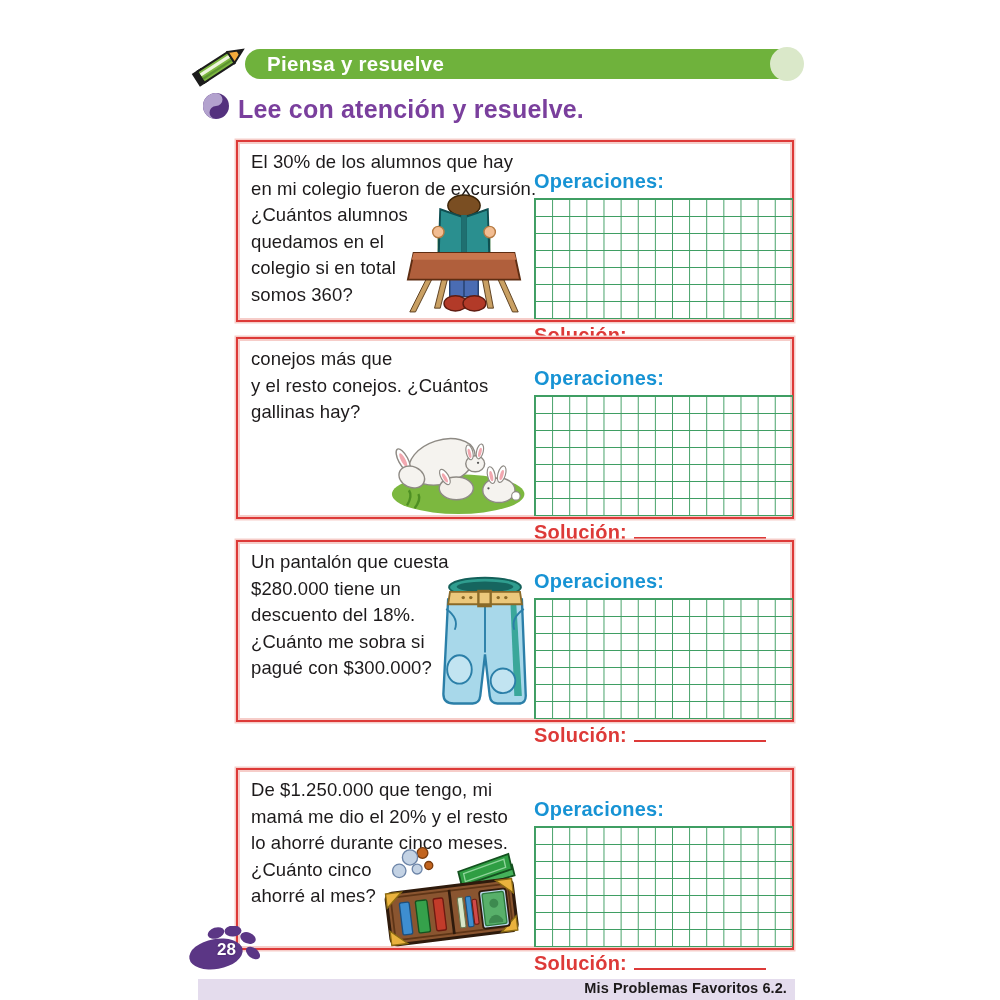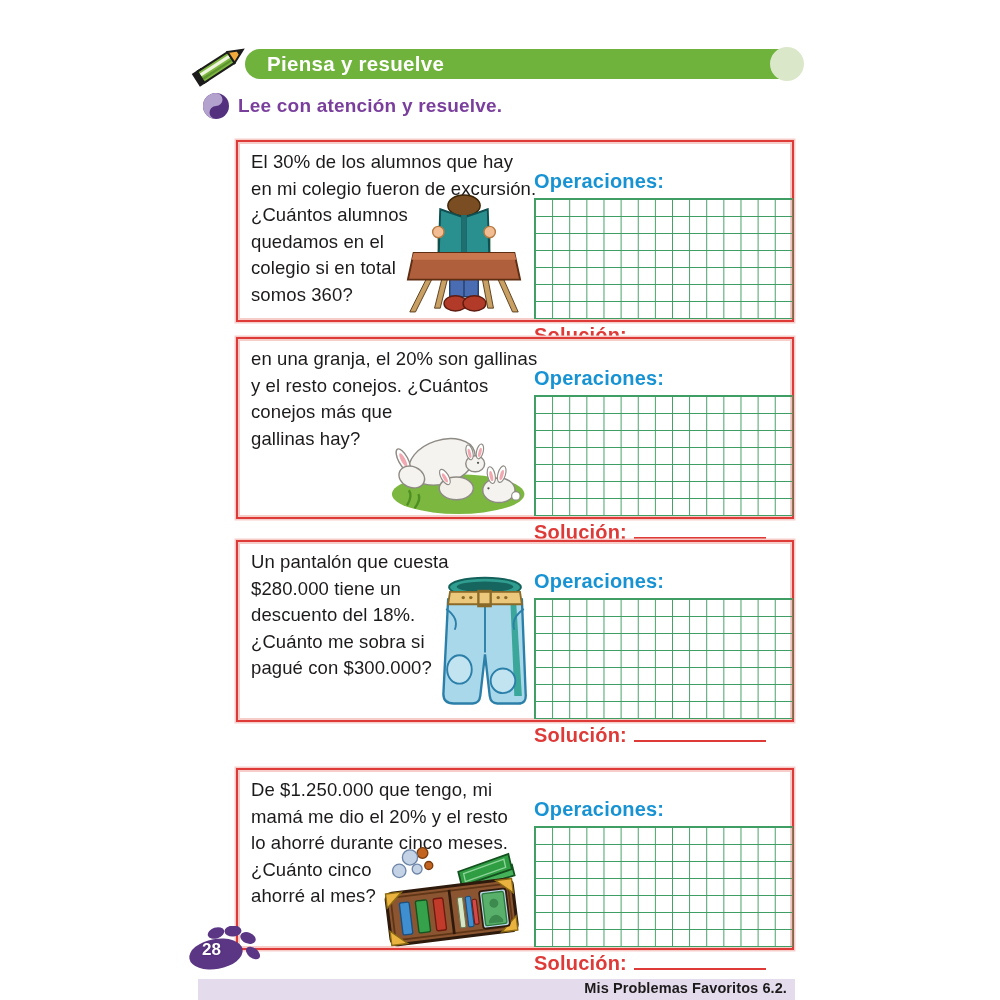--- a/index.html
+++ b/index.html
@@ -33,21 +33,21 @@
   }
   .end-dot{
     position:absolute;top:-2px;right:-4px;width:34px;height:34px;
     border-radius:50%;background:#dae8c9;
   }
 
   
   .instruction-bullet{position:absolute;left:202px;top:92px;width:28px;height:28px;}
   .instruction-text{
     position:absolute;left:238px;top:95px;
-    color:var(--purple);font-size:19px;font-weight:600;letter-spacing:.2px;text-align:right;
+    color:var(--purple);font-size:25px;font-weight:600;letter-spacing:.2px;text-align:right;
   }
 
   
   .problem{
     position:absolute;left:236px;width:554px;height:178px;
     border:2.5px solid var(--accent-red);
     box-shadow:0 0 0 1.5px #f6cdc9, inset 0 0 0 2px #f6cdc9;
     background:#ffffff;
   }
   .p1{top:140px}.p2{top:337px}.p3{top:540px}.p4{top:768px}
@@ -88,21 +88,21 @@
     position:absolute;left:198px;top:939px;width:597px;height:24px;
     background:var(--footer-lavender);
     margin-top:40px;
   }
   .footer-title{
     position:absolute;right:8px;top:0;line-height:19px;
     font-size:14.5px;font-weight:700;color:var(--text-black);letter-spacing:.1px;
   }
   .paw-icon{position:absolute;left:186px;top:926px;width:80px;height:48px;}
   .page-number{
-    position:absolute;left:202px;top:940px;width:34px;text-align:left;
+    position:absolute;left:202px;top:940px;width:34px;text-align:right;
     color:#ffffff;font-size:17px;font-weight:700;
     text-shadow:0 0 2px #3c1f5e;
   }
 </style>
 </head>
 <body>
 
 <div class="page">
 
   <svg class="pencil-icon" viewBox="0 0 60 52">
@@ -159,23 +159,22 @@
       <div class="ops-label">Operaciones:</div>
       <div class="grid"></div>
       <div class="sol-row">
         <span class="sol-label">Solución:</span><span class="sol-line"></span>
       </div>
     </div>
   </section>
 
   <section class="problem p2">
     <div class="ptext">
-      <div class="pline">en una granja, el 20% son gallinas</div>
+      <div class="pline">conejos más que</div>
       <div class="pline">y el resto conejos. ¿Cuántos</div>
-      <div class="pline">conejos más que</div>
       <div class="pline">gallinas hay?</div>
     </div>
     <svg class="illus illus-rabbits" viewBox="0 0 150 105">
       <ellipse cx="72" cy="80" rx="70" ry="21" fill="#7cb83f"></ellipse>
       <path d="M18,92 q6,-10 2,-16 M26,95 q7,-9 4,-15" stroke="#4e8f23" stroke-width="2.5" fill="none"></path>
       <ellipse cx="55" cy="46" rx="36" ry="23" fill="#f5f3ef" stroke="#8e8a84" stroke-width="1.5" transform="rotate(-18 55 46)"></ellipse>
       <ellipse cx="14" cy="44" rx="5" ry="13" fill="#ffffff" stroke="#8e8a84" stroke-width="1.5" transform="rotate(-28 14 44)"></ellipse>
       <ellipse cx="14" cy="44" rx="2.4" ry="8" fill="#f2a8b0" transform="rotate(-28 14 44)"></ellipse>
       <ellipse cx="23" cy="62" rx="14" ry="11" fill="#f5f3ef" stroke="#8e8a84" stroke-width="1.5" transform="rotate(25 23 62)"></ellipse>
       <ellipse cx="90" cy="48" rx="10" ry="8.5" fill="#f5f3ef" stroke="#8e8a84" stroke-width="1.5"></ellipse>

